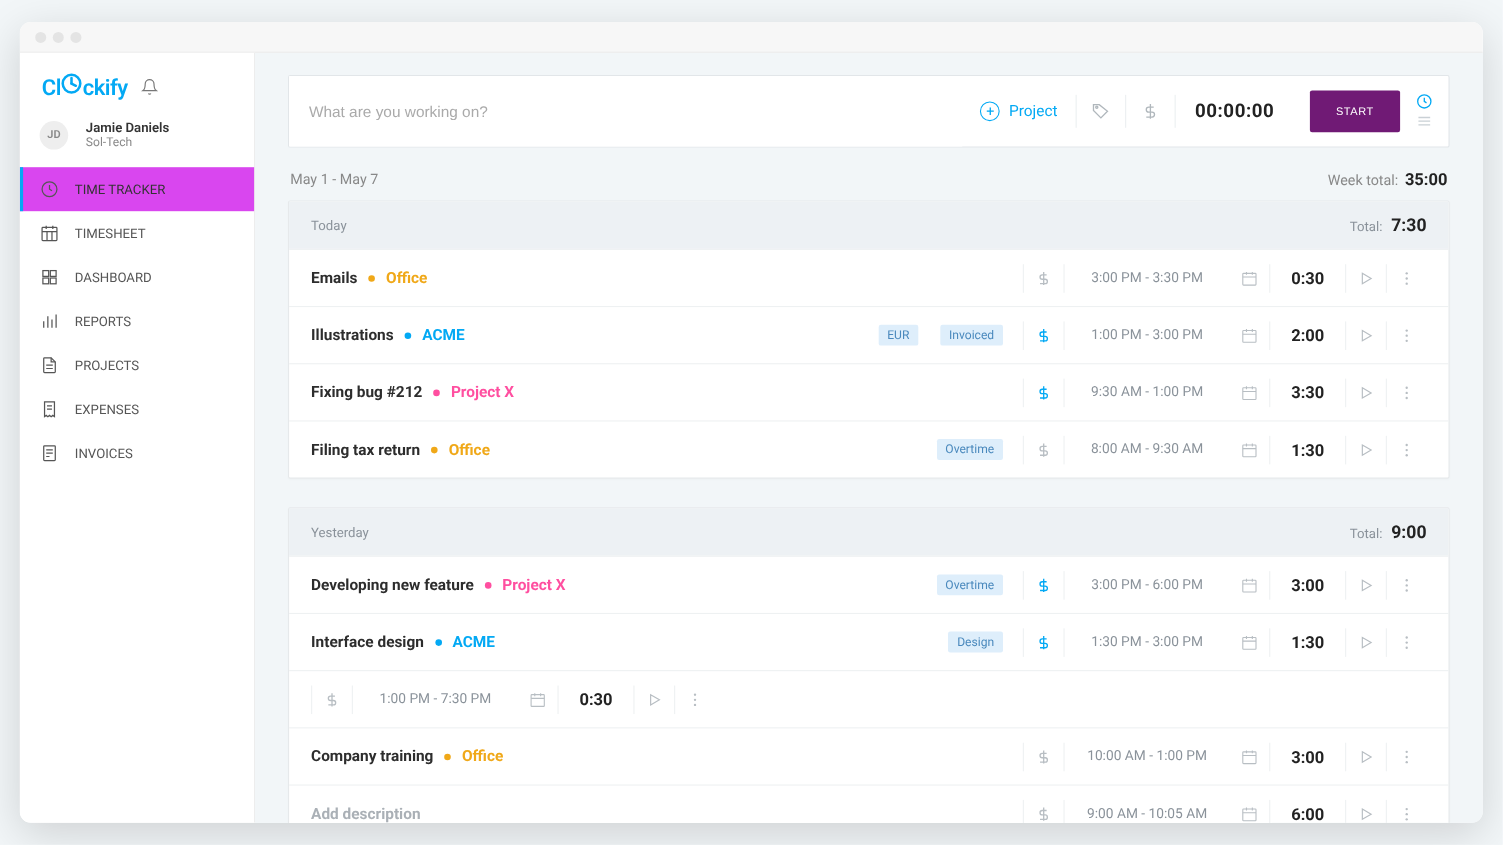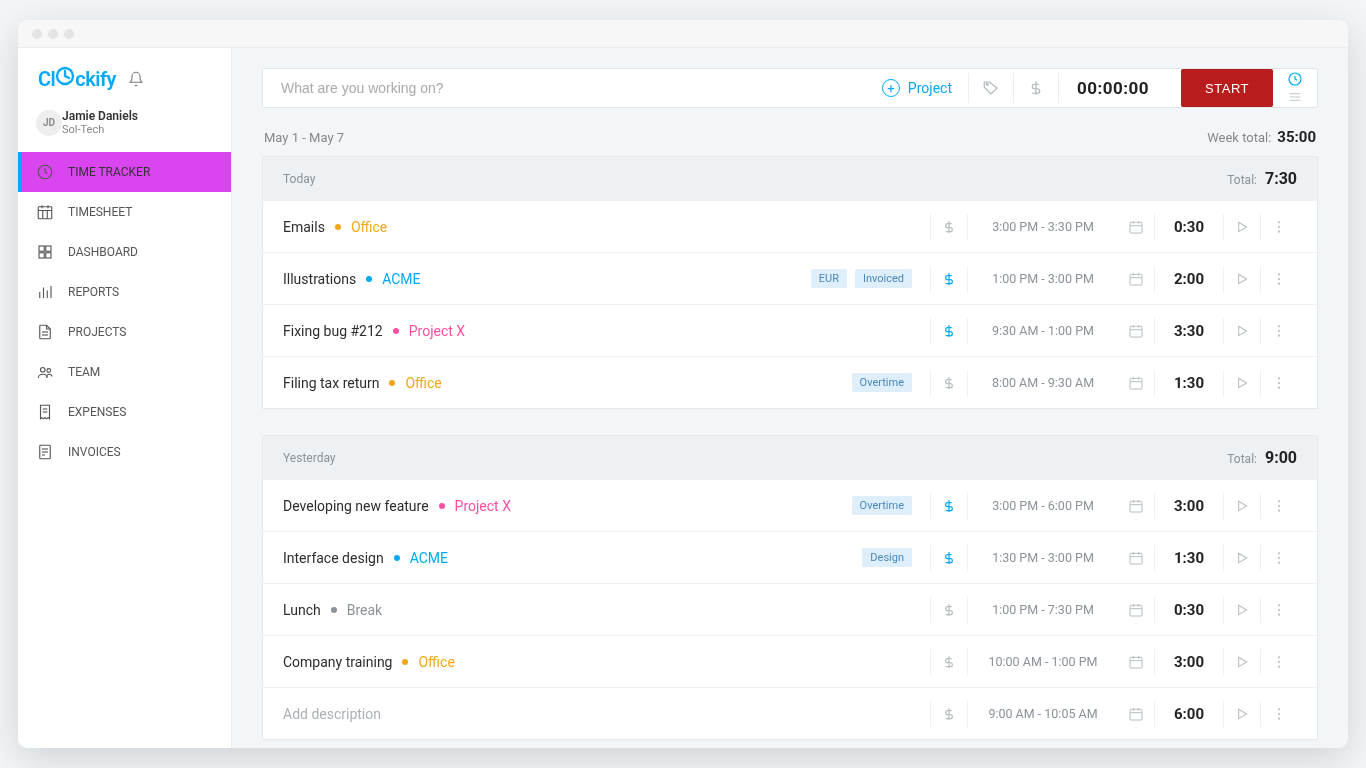--- a/index.html
+++ b/index.html
@@ -12,55 +12,55 @@
   }
   .titlebar { height: 28px; display: flex; align-items: center; padding: 0 14px; background: #f7f7f7; border-bottom: 1px solid #ececec; }
   .titlebar .dot { width: 10px; height: 10px; border-radius: 50%; background: #e4e4e4; margin-right: 6px; }
   .app { flex: 1; display: flex; min-height: 0; }
   .sidebar { width: 214px; background: #fff; border-right: 1px solid #ececec; display: flex; flex-direction: column; }
   .brand { display: flex; align-items: center; gap: 12px; padding: 18px 18px 18px 20px; }
   .brand-logo { font-size: 20px; font-weight: 600; color: #03a9f4; letter-spacing: -0.5px; }
   .brand-logo .o { display:inline-block; }
   .brand-logo .o svg { vertical-align: -3px; }
   .bell { color: #777; }
-  .user { display: flex; align-items: center; gap: 0; padding: 0 18px 12px 18px; }
+  .user { display: flex; align-items: center; gap: 16px; padding: 0 18px 12px 18px; }
   .avatar { width: 26px; height: 26px; border-radius: 50%; background: #eee; color:#888; font-size:10px; font-weight:600; display:flex; align-items:center; justify-content:center; }
   .user-name { font-size: 12px; color:#333; font-weight:600; }
   .user-org { font-size: 11px; color:#888; }
   .nav { list-style: none; padding-top: 4px; }
   .nav li { display:flex; align-items:center; gap:14px; padding: 11px 18px; font-size: 12px; color:#555; cursor:pointer; position: relative; }
   .nav li.active { background: #d946ef; color:#333; }
   .nav li.active::before { content:""; position:absolute; left:0; top:0; bottom:0; width:3px; background:#03a9f4; }
   .nav .nav-icon { width:18px; height:18px; color:#555; display:flex; align-items:center; justify-content:center; }
   .main { flex:1; background:#f2f6f8; padding: 20px 30px; overflow:auto; }
-  .tracker-bar { background:#fff; border:1px solid #e2e6e9; border-radius:2px; display:flex; align-items:center; padding:0; height:40px; }
+  .tracker-bar { background:#fff; border:1px solid #e2e6e9; border-radius:2px; display:flex; align-items:center; padding:0; height:66px; }
   .tracker-input { flex:1; border:none; outline:none; padding:0 18px; font-size:14px; color:#333; height:100%; }
   .tracker-input::placeholder { color:#aaa; }
   .proj-btn { display:flex; align-items:center; gap:8px; color:#03a9f4; font-size:14px; padding:0 16px; cursor:pointer; }
   .proj-btn .plus-circle { width:18px; height:18px; border:1.5px solid #03a9f4; border-radius:50%; display:flex; align-items:center; justify-content:center; font-size:13px; line-height:1; color:#03a9f4; }
   .sep { width:1px; height:30px; background:#eceff1; }
   .bar-icon { width:44px; display:flex; align-items:center; justify-content:center; color:#b0b7bc; cursor:pointer; }
   .timer { font-size:17px; font-weight:700; color:#222; padding:0 18px; letter-spacing:0.5px; }
-  .start-btn { background:#b91c1c; color:#fff; border:none; height:38px; padding:0 24px; font-size:13px; font-weight:500; letter-spacing:0.5px; margin:0 14px; cursor:pointer; border-radius:2px; }
+  .start-btn { background:#701a75; color:#fff; border:none; height:38px; padding:0 24px; font-size:10px; font-weight:500; letter-spacing:0.5px; margin:0 14px; cursor:pointer; border-radius:2px; }
   .mode-col { display:flex; flex-direction:column; justify-content:center; gap:2px; padding-right:14px; }
   .mode-col .mode-icon { color:#03a9f4; cursor:pointer; }
   .mode-col .mode-icon.inactive { color:#c9d0d5; }
   .period-row { display:flex; justify-content:space-between; align-items:center; padding:20px 2px 10px; font-size:13px; color:#888; }
   .period-total b { color:#222; font-size:15px; font-weight:700; margin-left:6px; }
   .day-group { margin-bottom:26px; background:#fff; border:1px solid #e6e9eb; border-radius:2px; box-shadow: 0 1px 2px rgba(0,0,0,0.02); }
   .day-head { background:#edf1f4; padding:12px 20px; display:flex; justify-content:space-between; align-items:center; font-size:12px; color:#8a929a; }
   .day-total b { color:#222; font-size:16px; font-weight:700; margin-left:8px; }
   .entry { display:flex; align-items:center; border-top:1px solid #eef1f2; height:52px; padding:0 20px 0 20px; font-size:14px; }
   .entry:first-of-type { border-top:none; }
-  .entry-desc { flex:1; display:flex; align-items:center; gap:10px; min-width:0; }
+  .entry-desc { flex:1; display:flex; align-items:center; gap:10px; min-width:0;font-weight:bold; }
   .entry-desc .desc-text { color:#2d2d2d; }
   .entry-desc .desc-placeholder { color:#aab0b6; }
   .dot-sep { width:6px; height:6px; border-radius:50%; }
   .proj-name { font-size:14px; }
-  .badges { display:flex; gap:8px; padding-right:18px; }
+  .badges { display:flex; gap:20px; padding-right:18px; }
   .badge { font-size:11px; padding:3px 8px; border-radius:2px; background:#e8f2f9; color:#5a7d99; }
   .badge-blue { background:#deeefb; color:#4a89bd; }
   .cell-sep { width:1px; height:26px; background:#eef1f2; }
   .entry-icon { width:36px; display:flex; align-items:center; justify-content:center; color:#b8bec3; cursor:pointer; }
   .entry-icon.active { color:#03a9f4; }
   .time-range { width:150px; text-align:center; font-size:12.5px; color:#8a929a; }
   .dur { width:68px; text-align:center; font-weight:700; font-size:15px; color:#222; }
   svg { display:block; }
 </style>
 </head>
@@ -146,31 +146,20 @@
                 <path d="M14 3v5h5"></path>
                 <line x1="8" y1="12" x2="16" y2="12"></line>
                 <line x1="8" y1="16" x2="16" y2="16"></line>
               </svg>
             </span>
             <span>PROJECTS</span>
           </li>
           <li>
             <span class="nav-icon">
               <svg width="18" height="18" viewBox="0 0 24 24" fill="none" stroke="currentColor" stroke-width="1.5">
-                <circle cx="9" cy="9" r="3"></circle>
-                <circle cx="17" cy="10" r="2.5"></circle>
-                <path d="M3 20c0-3 3-5 6-5s6 2 6 5"></path>
-                <path d="M14 19c0-2.5 2-4 4-4s3 1 3 3"></path>
-              </svg>
-            </span>
-            <span>TEAM</span>
-          </li>
-          <li>
-            <span class="nav-icon">
-              <svg width="18" height="18" viewBox="0 0 24 24" fill="none" stroke="currentColor" stroke-width="1.5">
                 <path d="M6 3h12v18l-2-1.5-2 1.5-2-1.5-2 1.5-2-1.5-2 1.5z"></path>
                 <line x1="9" y1="8" x2="15" y2="8"></line>
                 <line x1="9" y1="12" x2="15" y2="12"></line>
               </svg>
             </span>
             <span>EXPENSES</span>
           </li>
           <li>
             <span class="nav-icon">
               <svg width="18" height="18" viewBox="0 0 24 24" fill="none" stroke="currentColor" stroke-width="1.5">
@@ -483,25 +472,20 @@
               <div class="cell-sep"></div>
               <div class="entry-icon">
                 <svg width="16" height="16" viewBox="0 0 24 24" fill="currentColor">
                   <circle cx="12" cy="5" r="1.6"></circle>
                   <circle cx="12" cy="12" r="1.6"></circle>
                   <circle cx="12" cy="19" r="1.6"></circle>
                 </svg>
               </div>
             </div>
             <div class="entry">
-              <div class="entry-desc">
-                <span class="desc-text">Lunch</span>
-                <span class="dot-sep" style="background:#8a929a"></span>
-                <span class="proj-name" style="color:#8a929a">Break</span>
-              </div>
               <div class="cell-sep"></div>
               <div class="entry-icon ">
                 <svg width="16" height="16" viewBox="0 0 24 24" fill="none" stroke="currentColor" stroke-width="1.8">
                   <path d="M12 3v18M16 7H10a3 3 0 000 6h4a3 3 0 010 6H7"></path>
                 </svg>
               </div>
               <div class="cell-sep"></div>
               <div class="time-range">1:00 PM - 7:30 PM</div>
               <div class="entry-icon">
                 <svg width="16" height="16" viewBox="0 0 24 24" fill="none" stroke="currentColor" stroke-width="1.5">

